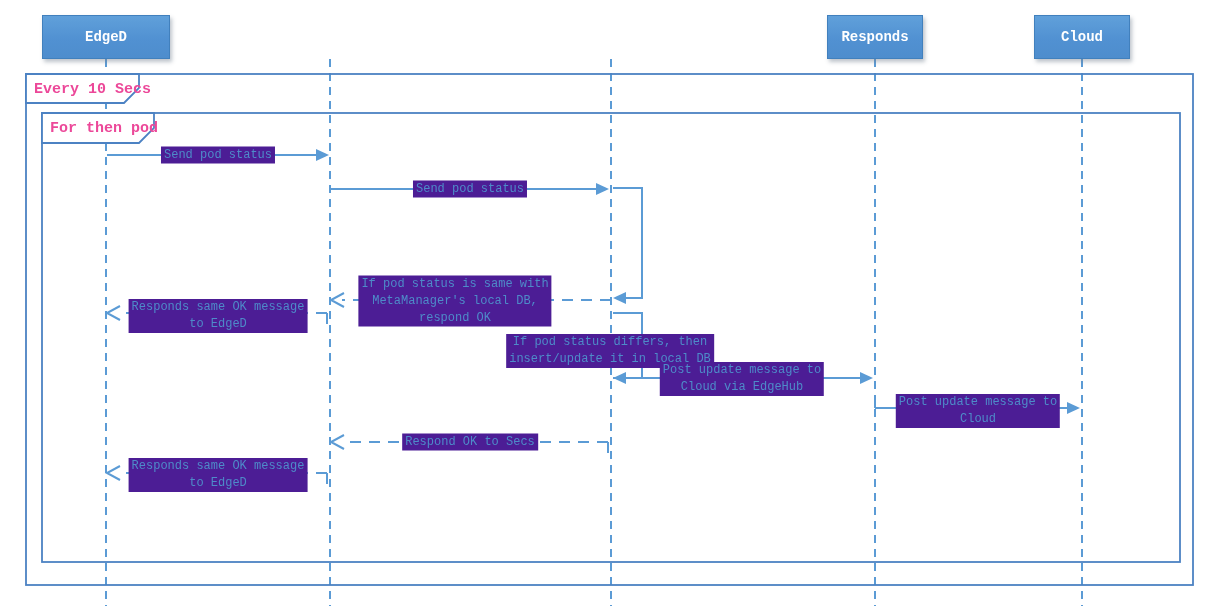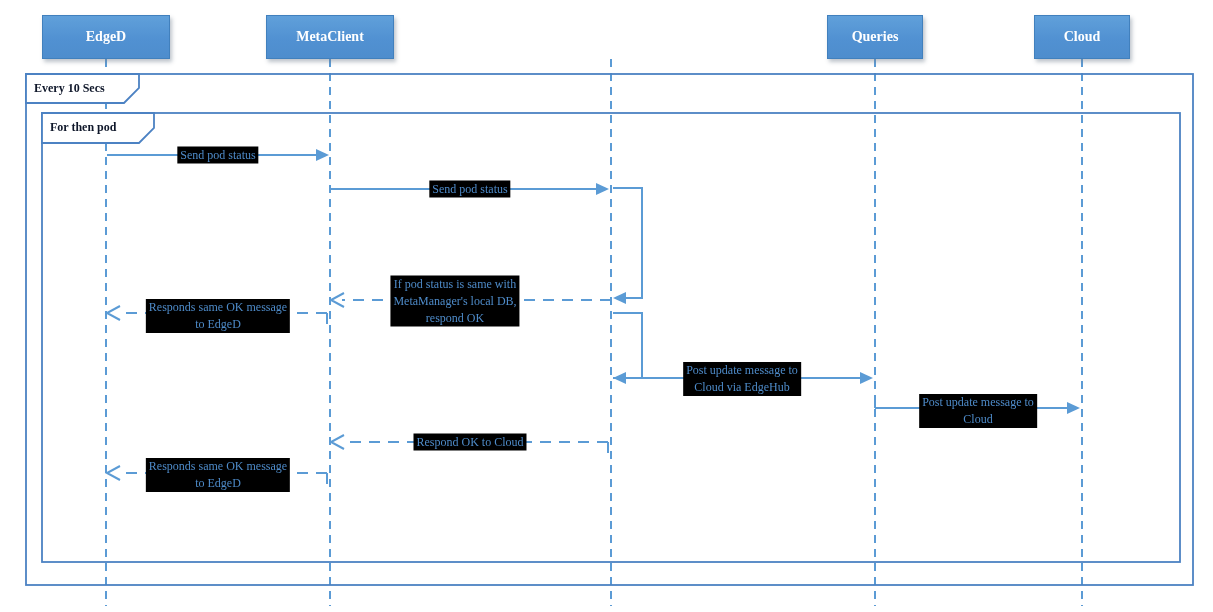--- a/index.html
+++ b/index.html
@@ -1,37 +1,37 @@
 <!DOCTYPE html>
 <html><head>
 <meta charset="utf-8">
 <style>
   html,body{margin:0;padding:0;background:#ffffff;}
   .stage{
     position:relative;width:1213px;height:612px;background:#ffffff;
-    font-family:Liberation Serif, serif;overflow:hidden;
+    font-family:Liberation Mono, monospace;overflow:hidden;
   }
   .layer{position:absolute;left:0;top:0;}
   .actor{
     position:absolute;top:15px;height:44px;
     background:linear-gradient(180deg,#60a0da 0%,#5191d2 55%,#4e8dcd 100%);
     border:1px solid #4180bd;
     box-shadow:2px 3px 4px rgba(110,125,140,0.45);
     color:#ffffff;font-weight:bold;font-size:14px;
     display:flex;align-items:center;justify-content:center;
     box-sizing:border-box;
   }
   .frame-label{
-    position:absolute;color:#0f172a;font-weight:bold;font-size:12px;
+    position:absolute;color:#ec4899;font-weight:bold;font-size:15px;
     white-space:nowrap;
   }
   .msg-label{
     position:absolute;transform:translate(-50%,-50%);
     color:#4e8bc9;font-size:12px;line-height:17px;text-align:center;
-    background:#000000;padding:0 3px;white-space:pre-line;
+    background:#4c1d95;padding:0 3px;white-space:pre-line;
   }
 </style>
 </head>
 <body>
 
 <div class="stage">
 
   <svg class="layer" width="1213" height="612" viewBox="0 0 1213 612">
 
     <g stroke="#5b9bd5" stroke-width="2" stroke-dasharray="8 6">
@@ -100,41 +100,40 @@
     <g>
       <line x1="327" y1="473" x2="327" y2="486" stroke="#5b9bd5" stroke-width="2" stroke-dasharray="11 8"></line>
       <line x1="327" y1="473" x2="118" y2="473" stroke="#5b9bd5" stroke-width="2" stroke-dasharray="11 8"></line>
       <path d="M120,466 L107,473 L120,480" fill="none" stroke="#5b9bd5" stroke-width="2"></path>
     </g>
   </svg>
 
   <div class="actor" style="left:42px;width:128px">
       <span>EdgeD</span>
     </div>
-  <div class="actor" style="left:266px;width:128px">
-      <span>MetaClient</span>
-    </div>
   <div class="actor" style="left:827px;width:96px">
-      <span>Queries</span>
+      <span>Responds</span>
     </div>
   <div class="actor" style="left:1034px;width:96px">
       <span>Cloud</span>
     </div>
 
   <div class="frame-label" style="left:34px;top:81px">Every 10 Secs</div>
   <div class="frame-label" style="left:50px;top:120px">For then pod</div>
 
   <div class="msg-label" style="left:218px;top:155px">Send pod status</div>
   <div class="msg-label" style="left:470px;top:189px">Send pod status</div>
   <div class="msg-label" style="left:455px;top:301px">If pod status is same with
 MetaManager's local DB,
 respond OK</div>
   <div class="msg-label" style="left:218px;top:316px">Responds same OK message
 to EdgeD</div>
+  <div class="msg-label" style="left:610px;top:351px">If pod status differs, then
+insert/update it in local DB</div>
   <div class="msg-label" style="left:742px;top:379px">Post update message to
 Cloud via EdgeHub</div>
   <div class="msg-label" style="left:978px;top:411px">Post update message to
 Cloud</div>
-  <div class="msg-label" style="left:470px;top:442px">Respond OK to Cloud</div>
+  <div class="msg-label" style="left:470px;top:442px">Respond OK to Secs</div>
   <div class="msg-label" style="left:218px;top:475px">Responds same OK message
 to EdgeD</div>
 
 </div>
 
 </body></html>

